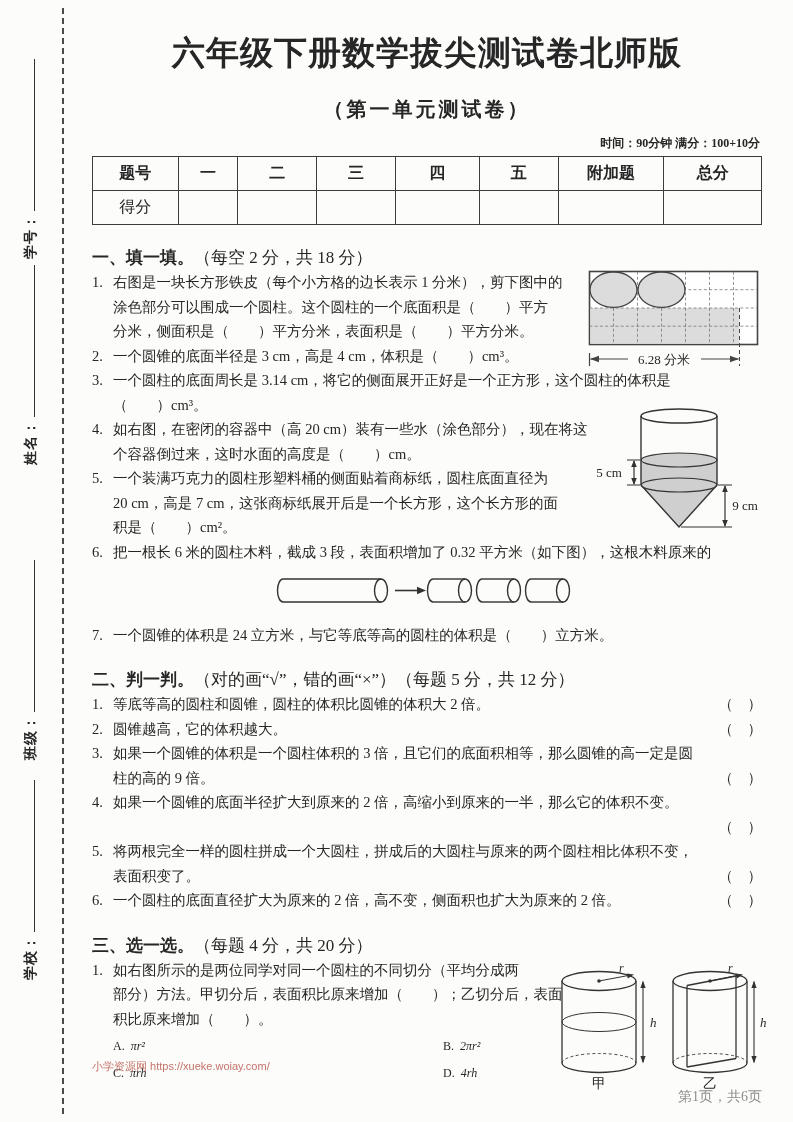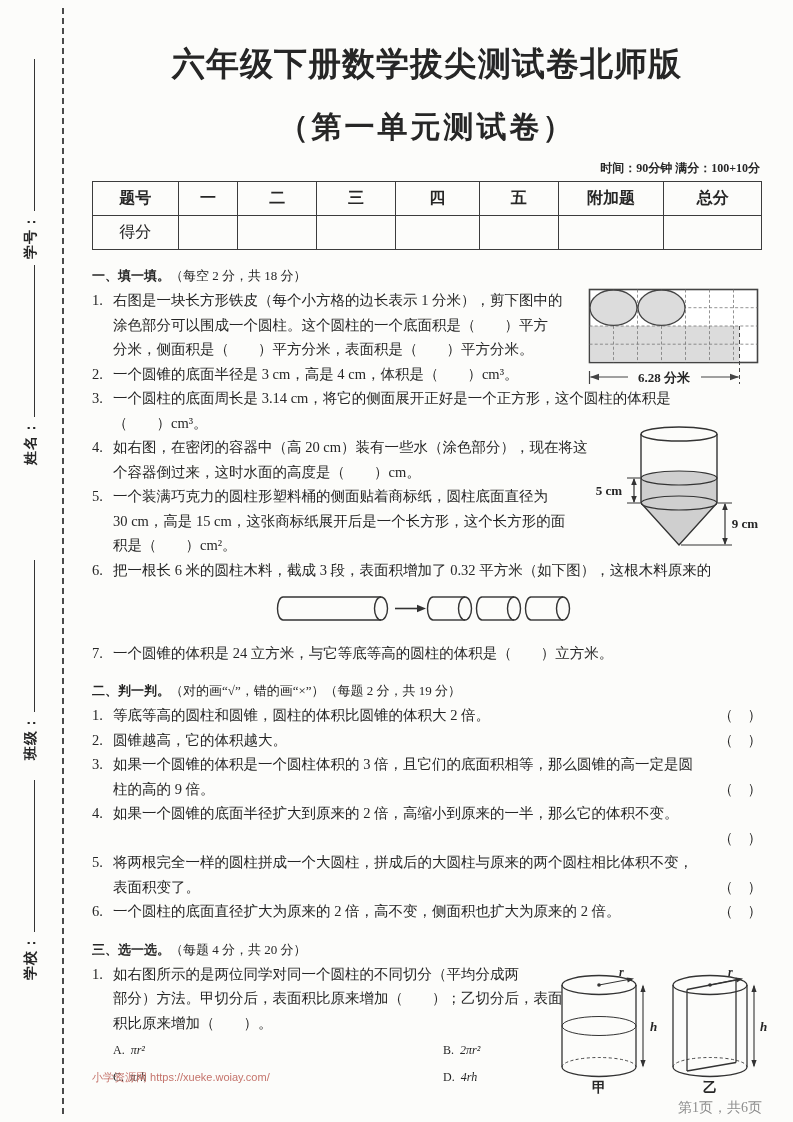--- a/index.html
+++ b/index.html
@@ -11,46 +11,46 @@
   
   .cut-line{position:absolute;left:62px;top:8px;bottom:8px;width:0;border-left:2px dashed #4a4a4a;}
   .sidebar-field{
     position:absolute;left:-68px;width:200px;height:22px;
     transform:rotate(-90deg);
     display:flex;align-items:baseline;
     font-size:14px;font-weight:bold;letter-spacing:1px;
   }
   .sidebar-field .blank{flex:1;border-bottom:1.8px solid #333;height:13px;margin-left:3px;}
   
-  .main{position:absolute;left:92px;top:12px;width:670px;}
+  .main{position:absolute;left:92px;top:1px;width:670px;}
   .title{margin-top:30px;text-align:center;font-size:33px;font-weight:bold;letter-spacing:1px;}
-  .subtitle{margin-top:20px;text-align:center;font-size:30px;font-weight:bold;letter-spacing:3px;}
+  .subtitle{margin-top:20px;text-align:center;font-size:20px;font-weight:bold;letter-spacing:3px;}
   .time-info{margin-top:12px;text-align:right;font-size:12px;font-weight:bold;padding-right:2px;}
   
   table.score{width:100%;border-collapse:collapse;margin-top:4px;table-layout:fixed;}
   table.score th,table.score td{border:1.7px solid #3c3c3c;height:33px;text-align:center;
     font-size:16px;padding:0;}
   table.score th{font-weight:bold;text-align:center;}
   table.score td.row-label{font-weight:normal;}
   
-  .sec-heading{font-size:13px;font-weight:bold;margin-top:14px;line-height:24px;}
+  .sec-heading{font-size:17px;font-weight:bold;margin-top:21px;line-height:24px;}
   .sec-heading .note{font-weight:normal;}
   .q{position:relative;font-size:14.5px;line-height:24.5px;}
   .q .ln{white-space:nowrap;}
   .q .num{display:inline-block;width:21px;}
   .q .cont{padding-left:21px;}
   .narrow .ln{max-width:497px;overflow:visible;}
   .flexln{display:flex;}
   .flexln .jt{flex:1;}
   .flexln .bracket{width:46px;text-align:right;}
   .opts{display:flex;flex-wrap:wrap;margin-top:2px;}
   .opt{width:330px;padding-left:21px;box-sizing:border-box;font-size:12px;line-height:27px;}
   .opt .math{font-style:italic;margin-left:6px;}
   
-  .fig{position:absolute;font-weight:bold;}
+  .fig{position:absolute;}
   .fig-grid{right:2px;top:0;}
   .fig-container{right:0;top:-14px;margin-left:20px;}
   .fig-logs{margin:5px 0 2px 183px;}
   .fig-cyls{right:-6px;top:6px;}
   svg text{font-family:"Liberation Serif","DejaVu Serif",serif;fill:#262626;}
   
   .footer-link{position:absolute;top:1058px;left:0;width:100%;
     color:#c4736b;font-size:11px;font-family:"Liberation Sans","DejaVu Sans",sans-serif;}
   .footer-page{position:absolute;top:1087px;left:0;width:100%;text-align:right;
     color:#8c8c8c;font-size:14px;}
@@ -160,21 +160,21 @@
 
     <div class="q">
       <div class="ln"><span class="num">3.</span><span>一个圆柱的底面周长是 3.14 cm，将它的侧面展开正好是一个正方形，这个圆柱的体积是</span></div>
       <div class="ln cont">（　　）cm³。</div>
     </div>
 
     <div class="q narrow">
       <div class="ln"><span class="num">4.</span><span>如右图，在密闭的容器中（高 20 cm）装有一些水（涂色部分），现在将这</span></div>
       <div class="ln cont">个容器倒过来，这时水面的高度是（　　）cm。</div>
       <div class="ln"><span class="num">5.</span><span>一个装满巧克力的圆柱形塑料桶的侧面贴着商标纸，圆柱底面直径为</span></div>
-      <div class="ln cont">30 cm，高是 15 cm，这张商标纸展开后是一个长方形，这个长方形的面</div>
+      <div class="ln cont">20 cm，高是 7 cm，这张商标纸展开后是一个长方形，这个长方形的面</div>
       <div class="ln cont">积是（　　）cm²。</div>
 
       <div class="fig fig-container">
         <svg width="168" height="132" viewBox="0 0 168 132">
           <path d="M47,57 L47,82 A38 7 0 0 0 123,82 L123,57" fill="#cfcfcf" stroke="none"></path>
           <ellipse cx="85" cy="57" rx="38" ry="7" fill="#cfcfcf" stroke="#333" stroke-width="1.2"></ellipse>
           <path d="M47,82 L85,124 L123,82" fill="#cfcfcf" stroke="none"></path>
           <ellipse cx="85" cy="82" rx="38" ry="7" fill="#cfcfcf" stroke="#333" stroke-width="1.2"></ellipse>
           <path d="M47,82 L85,124 L123,82" fill="none" stroke="#333" stroke-width="1.4"></path>
           <ellipse cx="85" cy="13" rx="38" ry="7" fill="none" stroke="#333" stroke-width="1.4"></ellipse>
@@ -222,21 +222,21 @@
           <line x1="120" y1="21.5" x2="143" y2="21.5" stroke="#333" stroke-width="1.6"></line>
           <polygon points="151,21.5 142,17.8 142,25.2" fill="#333"></polygon>
         </svg>
       </div>
     </div>
 
     <div class="q">
       <div class="ln"><span class="num">7.</span><span>一个圆锥的体积是 24 立方米，与它等底等高的圆柱的体积是（　　）立方米。</span></div>
     </div>
 
-    <div class="sec-heading"><span>二、判一判。</span><span class="note">（对的画“√”，错的画“×”）（每题 2 分，共 19 分）</span></div>
+    <div class="sec-heading"><span>二、判一判。</span><span class="note">（对的画“√”，错的画“×”）（每题 5 分，共 12 分）</span></div>
 
     <div class="q">
       <div class="ln flexln">
           <span class="num">1.</span>
           <span class="jt">等底等高的圆柱和圆锥，圆柱的体积比圆锥的体积大 2 倍。</span>
           <span class="bracket">（　）</span>
         </div>
     </div>
     <div class="q">
       <div class="ln flexln">

